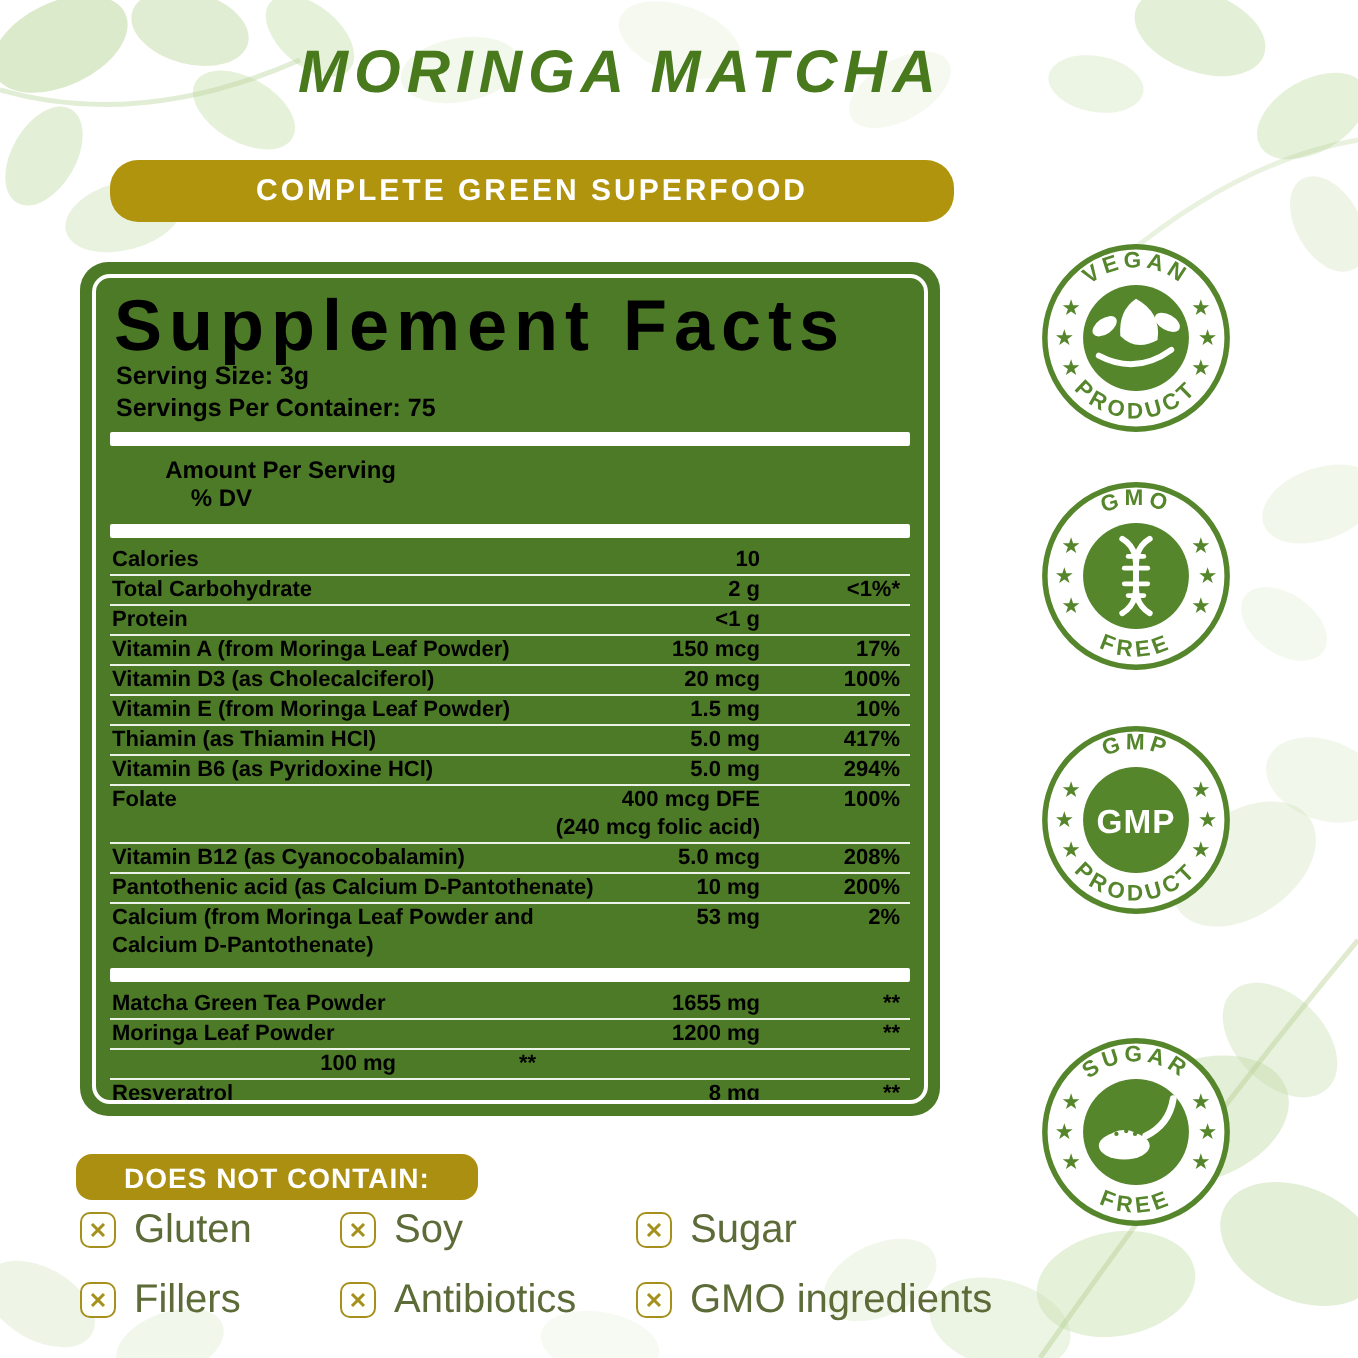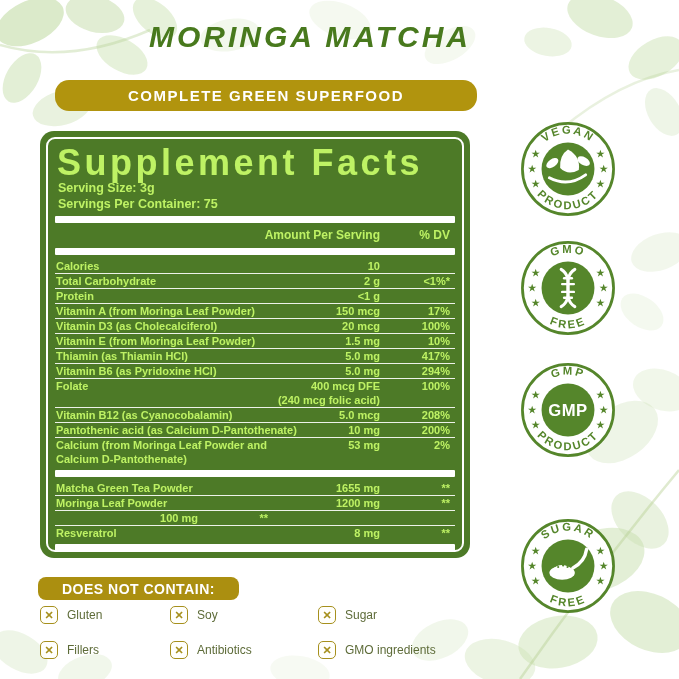--- a/index.html
+++ b/index.html
@@ -30,29 +30,29 @@
     color:#fff;font-weight:bold;font-size:15px;letter-spacing:1.5px;white-space:nowrap;
   }
 
   
   .sf-panel{
     position:absolute;left:40px;top:131px;width:430px;height:427px;
     background:var(--green);border-radius:14px;
   }
   .sf-inner{
     position:absolute;inset:6px;border:2.5px solid #fff;border-radius:9px;
-    color:#bef264;padding:5px 7px 0 7px;overflow:hidden;
+    color:#000000;padding:5px 7px 0 7px;overflow:hidden;
   }
   .sf-title{
     font-size:36px;font-weight:bold;letter-spacing:3.5px;line-height:37px;
     white-space:nowrap;padding-left:2px;
   }
   .sf-serving{font-size:12.5px;font-weight:bold;line-height:15.5px;padding-left:3px;}
   .bar{height:7px;background:#fff;border-radius:1px;margin:4px 0;}
-  .sf-head{display:flex;font-size:12px;font-weight:bold;padding:1px 1px 2px 1px;}
+  .sf-head{display:flex;font-size:12px;font-weight:bold;padding:1px 1px 2px 1px;flex-direction:column;}
   .sf-row{display:flex;font-size:11px;font-weight:bold;line-height:14px;padding:0 1px;}
   .sf-row + .sf-row{border-top:1px solid rgba(255,255,255,0.9);}
   .c-name{width:182px;flex:none;white-space:pre;text-align:left;}
   .c-amt{width:142px;flex:none;white-space:pre;text-align:right;}
   .c-dv{width:72px;flex:none;white-space:pre;text-align:right;padding-right:2px;}
 
   
   .badge{position:absolute;left:519px;width:98px;height:98px;}
   .badge .ring{fill:#fff;stroke:var(--badge-green);stroke-width:2.8px;}
   .badge .core{fill:var(--badge-green);}
@@ -74,21 +74,21 @@
     position:absolute;left:40px;top:604px;width:430px;
     display:grid;grid-template-columns:130px 148px auto;row-gap:13px;
   }
   .dnc-item{display:flex;align-items:center;gap:9px;height:22px;}
   .x-box{
     width:18px;height:18px;border:1.8px solid var(--x-olive);border-radius:5px;
     color:var(--x-olive);font-size:11px;font-weight:bold;
     display:flex;align-items:center;justify-content:center;background:rgba(255,255,252,0.85);
     flex:none;
   }
-  .dnc-label{color:var(--item-text);font-size:12px;white-space:nowrap;}
+  .dnc-label{color:var(--item-text);font-size:20px;white-space:nowrap;}
 </style>
 </head>
 <body>
 
 <div class="stage">
 
   <svg class="bg-leaves" viewBox="0 0 679 679">
     <g fill="#c8dfae">
       <ellipse cx="30" cy="22" rx="36" ry="21" opacity="0.65" transform="rotate(-25 30 22)"></ellipse>
       <ellipse cx="95" cy="14" rx="30" ry="18" opacity="0.55" transform="rotate(15 95 14)"></ellipse>

